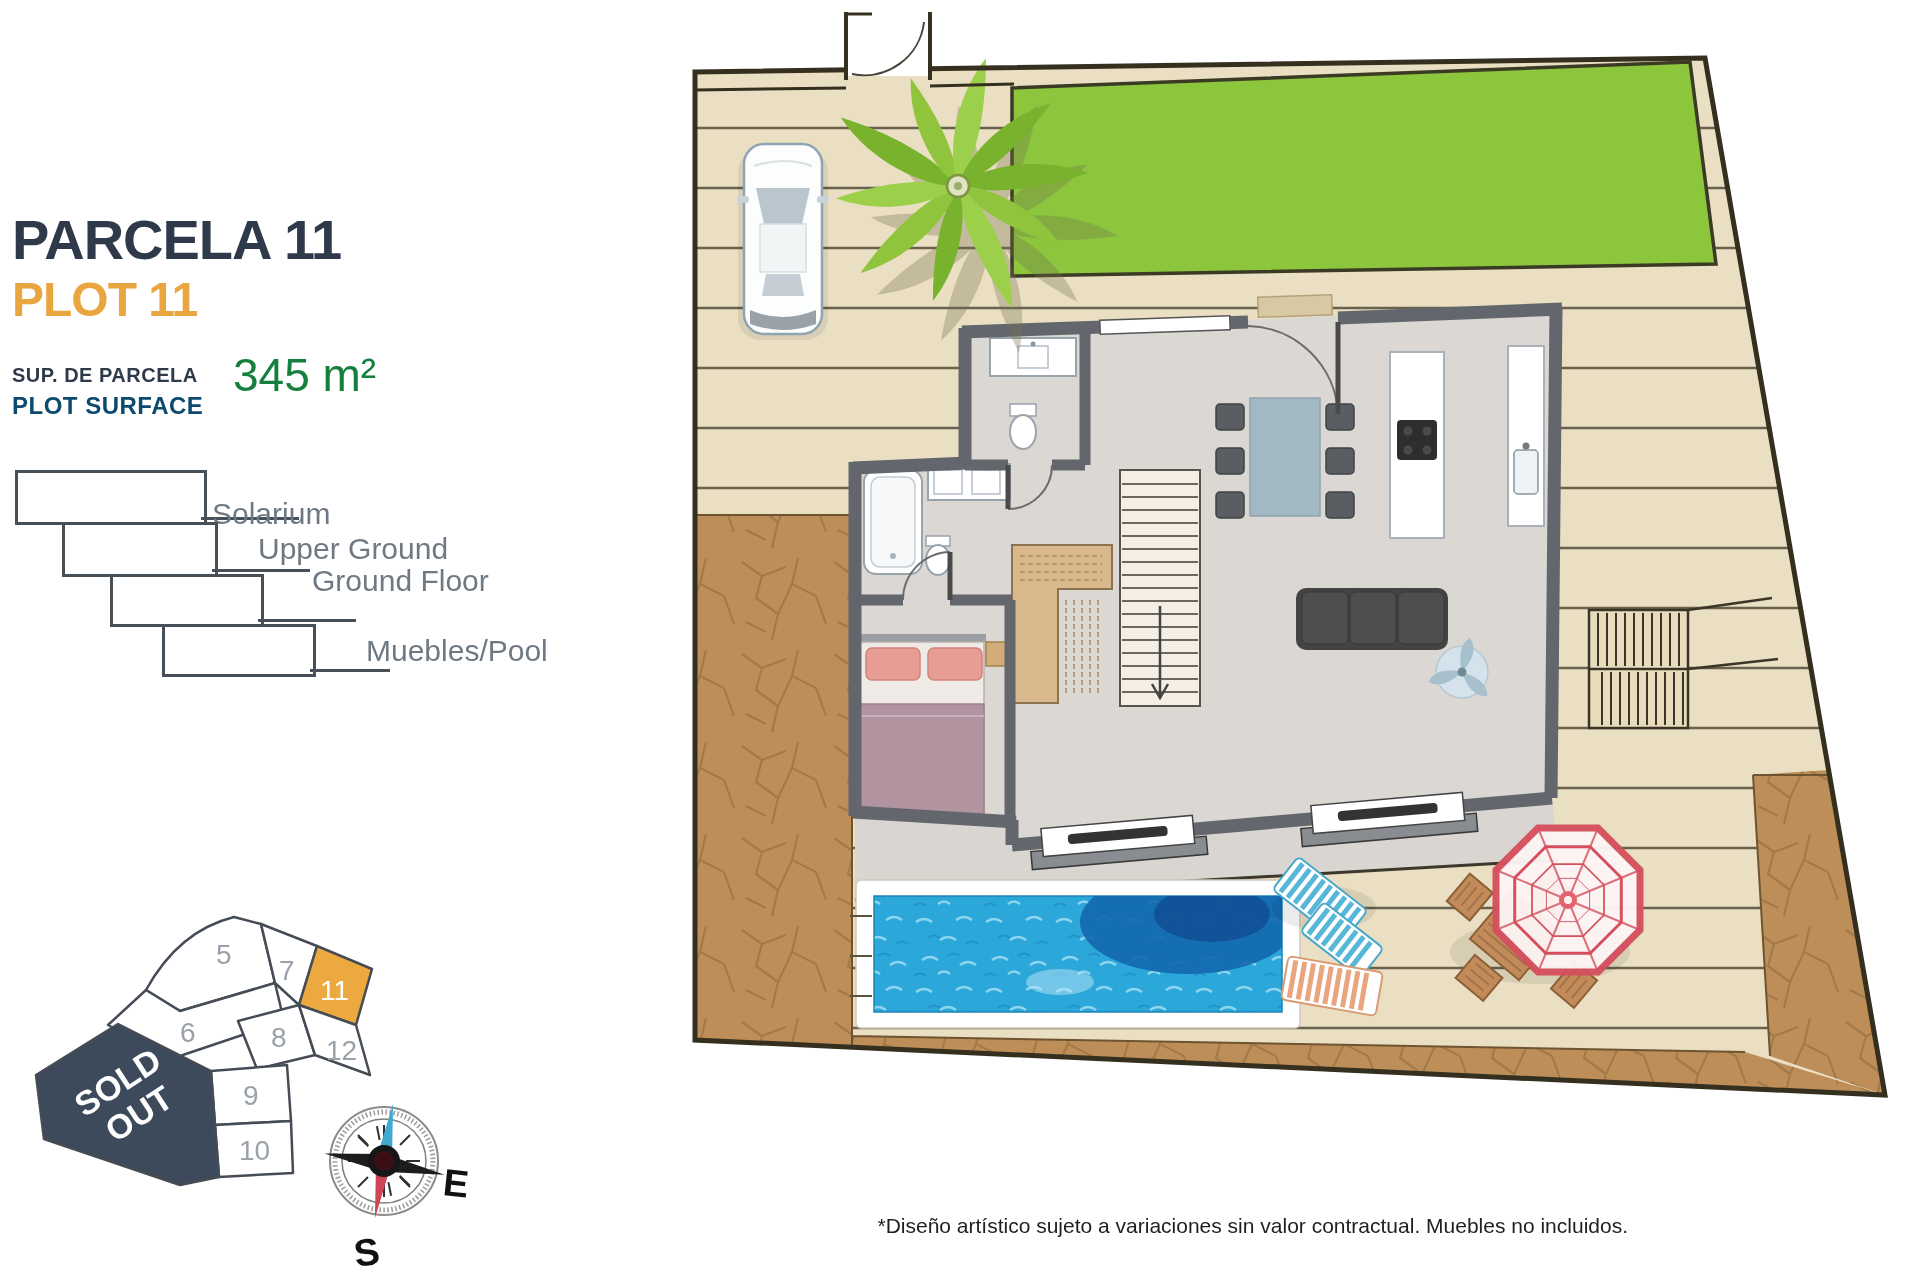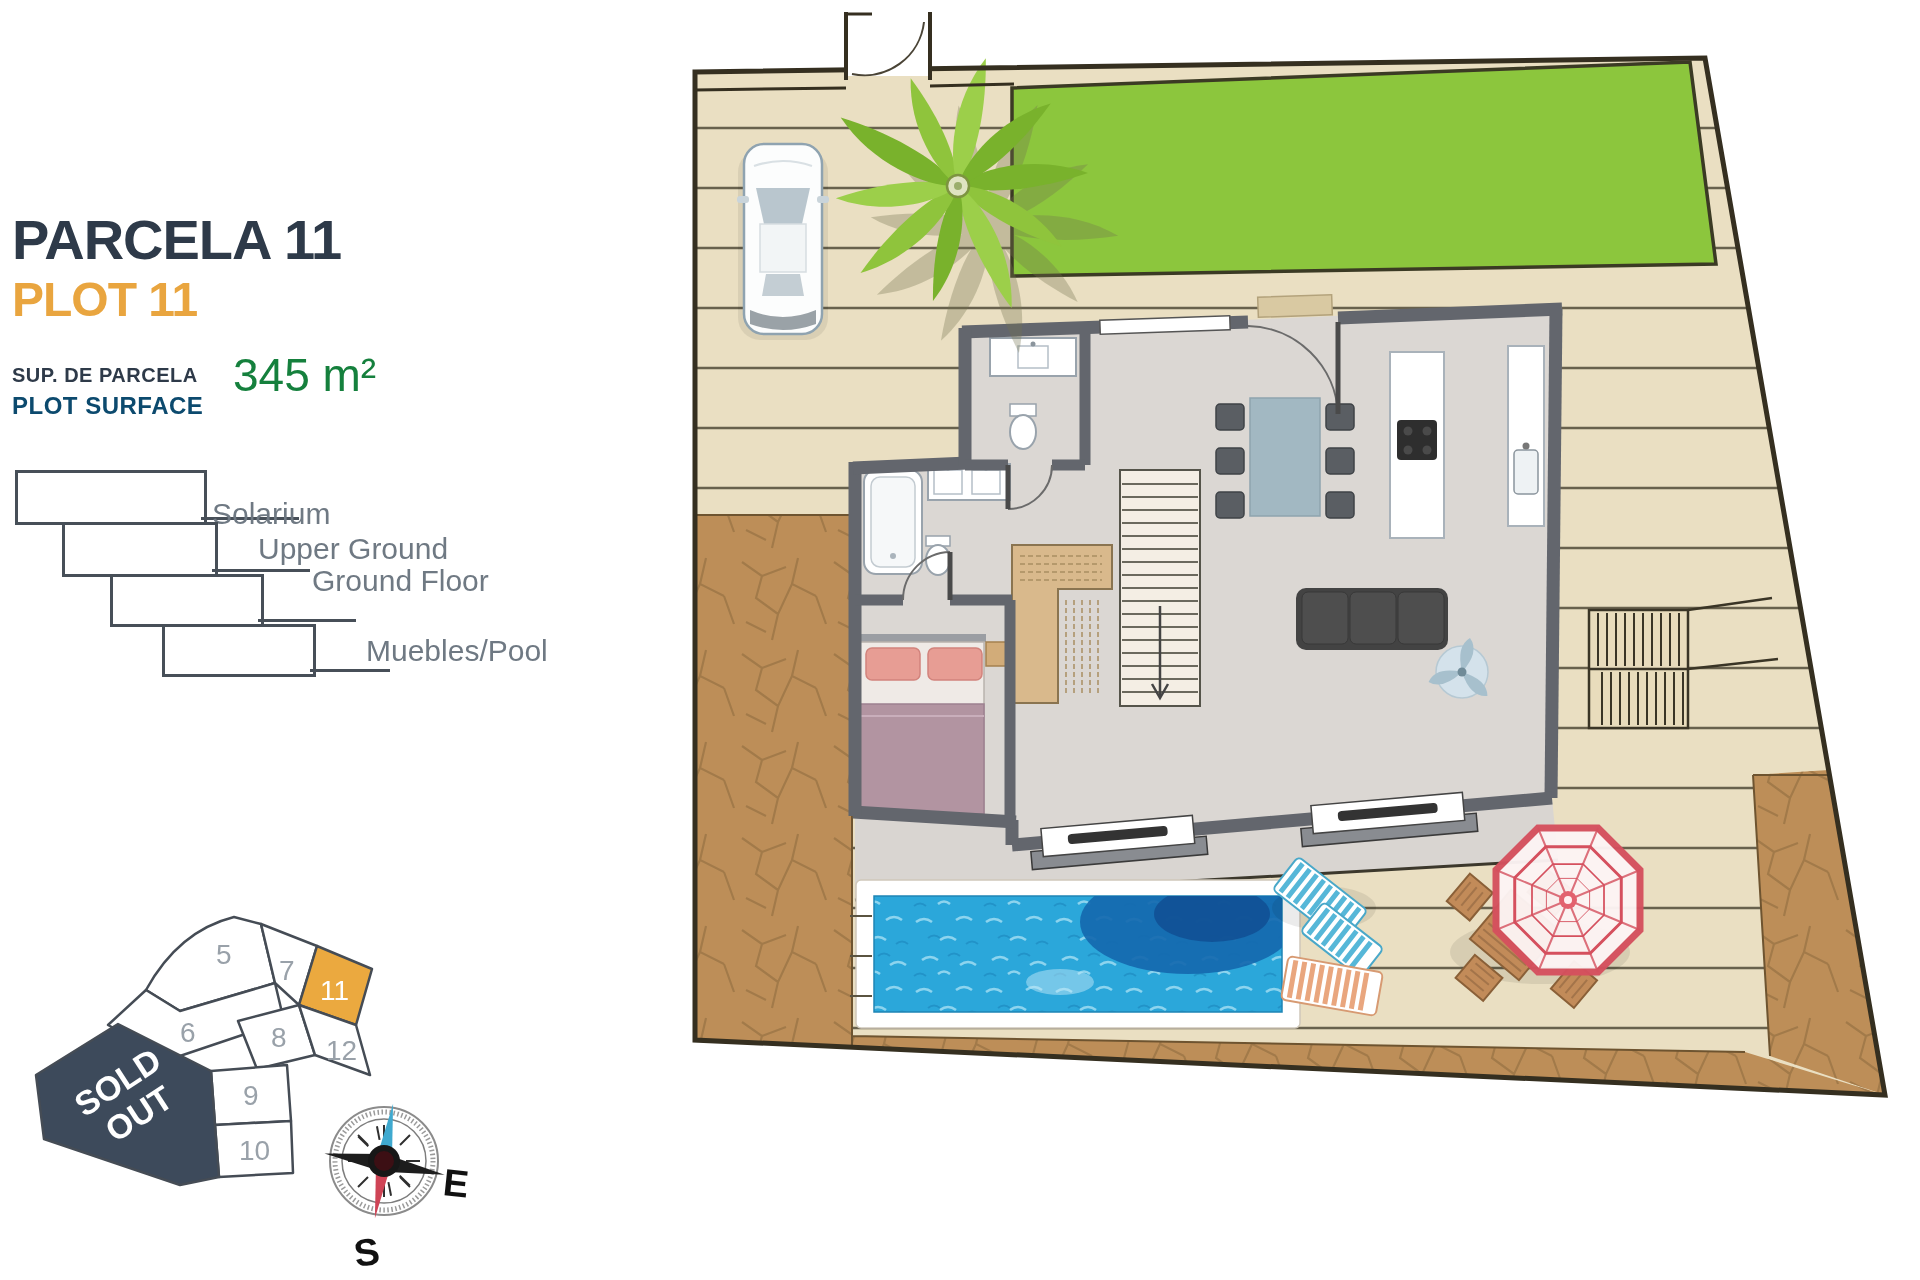--- a/index.html
+++ b/index.html
@@ -387,13 +387,14 @@
     <path d="M695,90 L846,88 M930,86 L1014,84" stroke="#352f20" stroke-width="3" fill="none"></path>
 
     <g>
       <rect x="846" y="14" width="84" height="62" fill="#ffffff"></rect>
       <path d="M846,12 V80 M930,12 V80" stroke="#352f20" stroke-width="4"></path>
       <path d="M846,14 H872" stroke="#352f20" stroke-width="3"></path>
       <path d="M852,74 A60,60 0 0 0 924,22" stroke="#4a4436" stroke-width="2" fill="none"></path>
     </g>
   </svg>
 
+  <div class="disclaimer">*Diseño artístico sujeto a variaciones sin valor contractual. Muebles no incluidos.</div>
 </div>
 
 </body></html>

